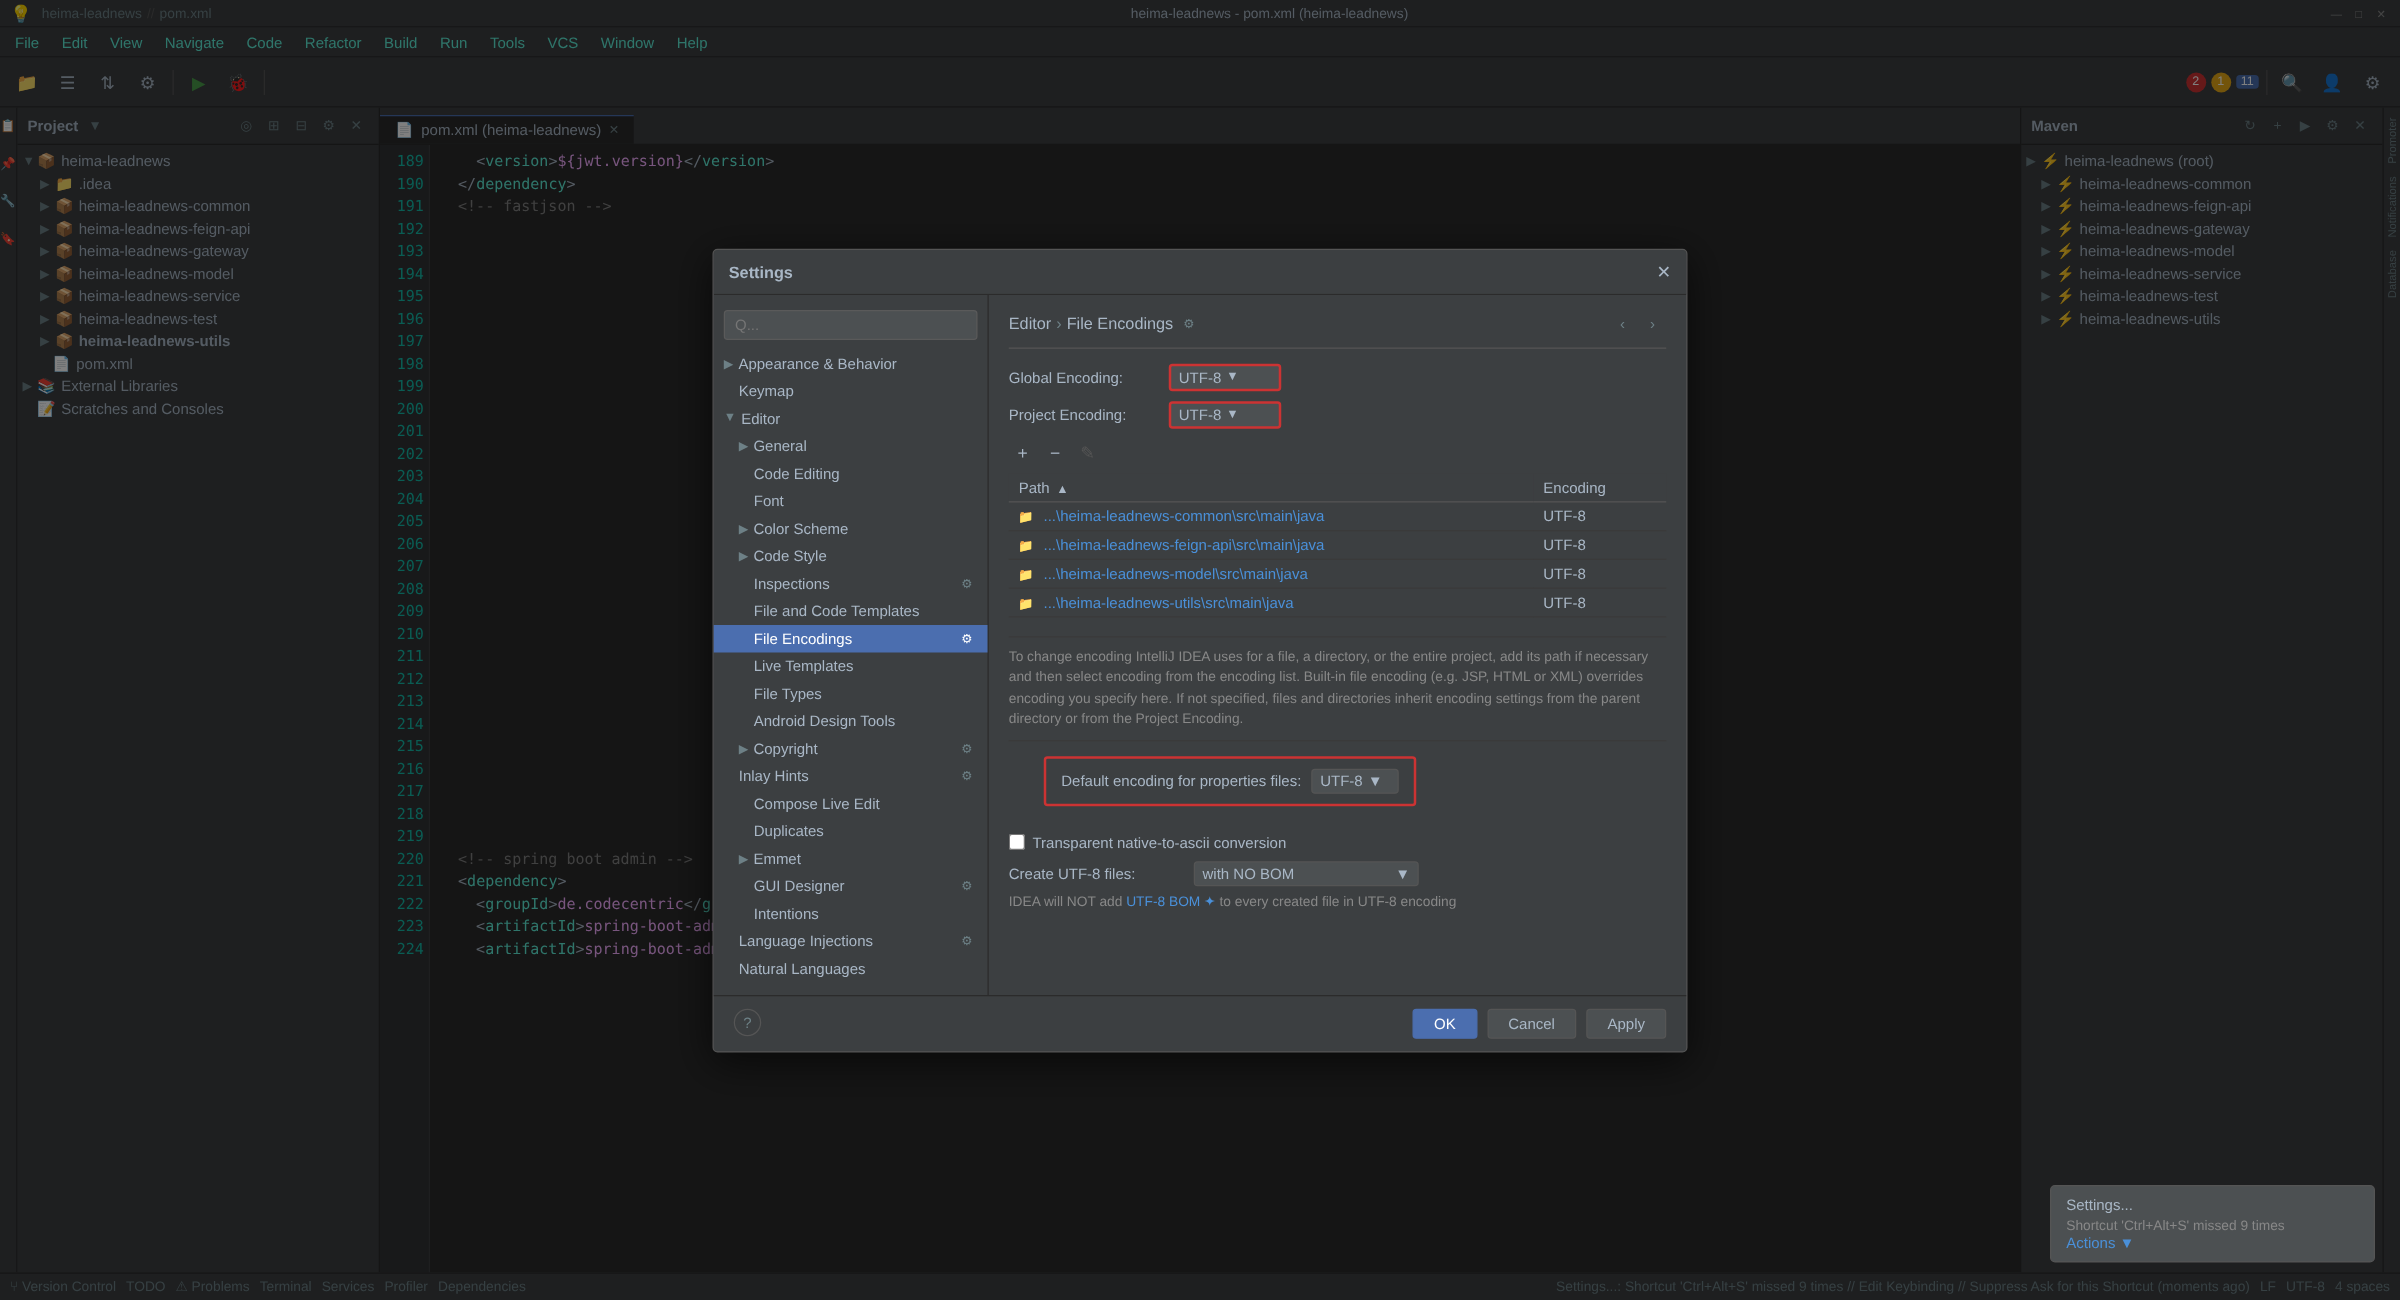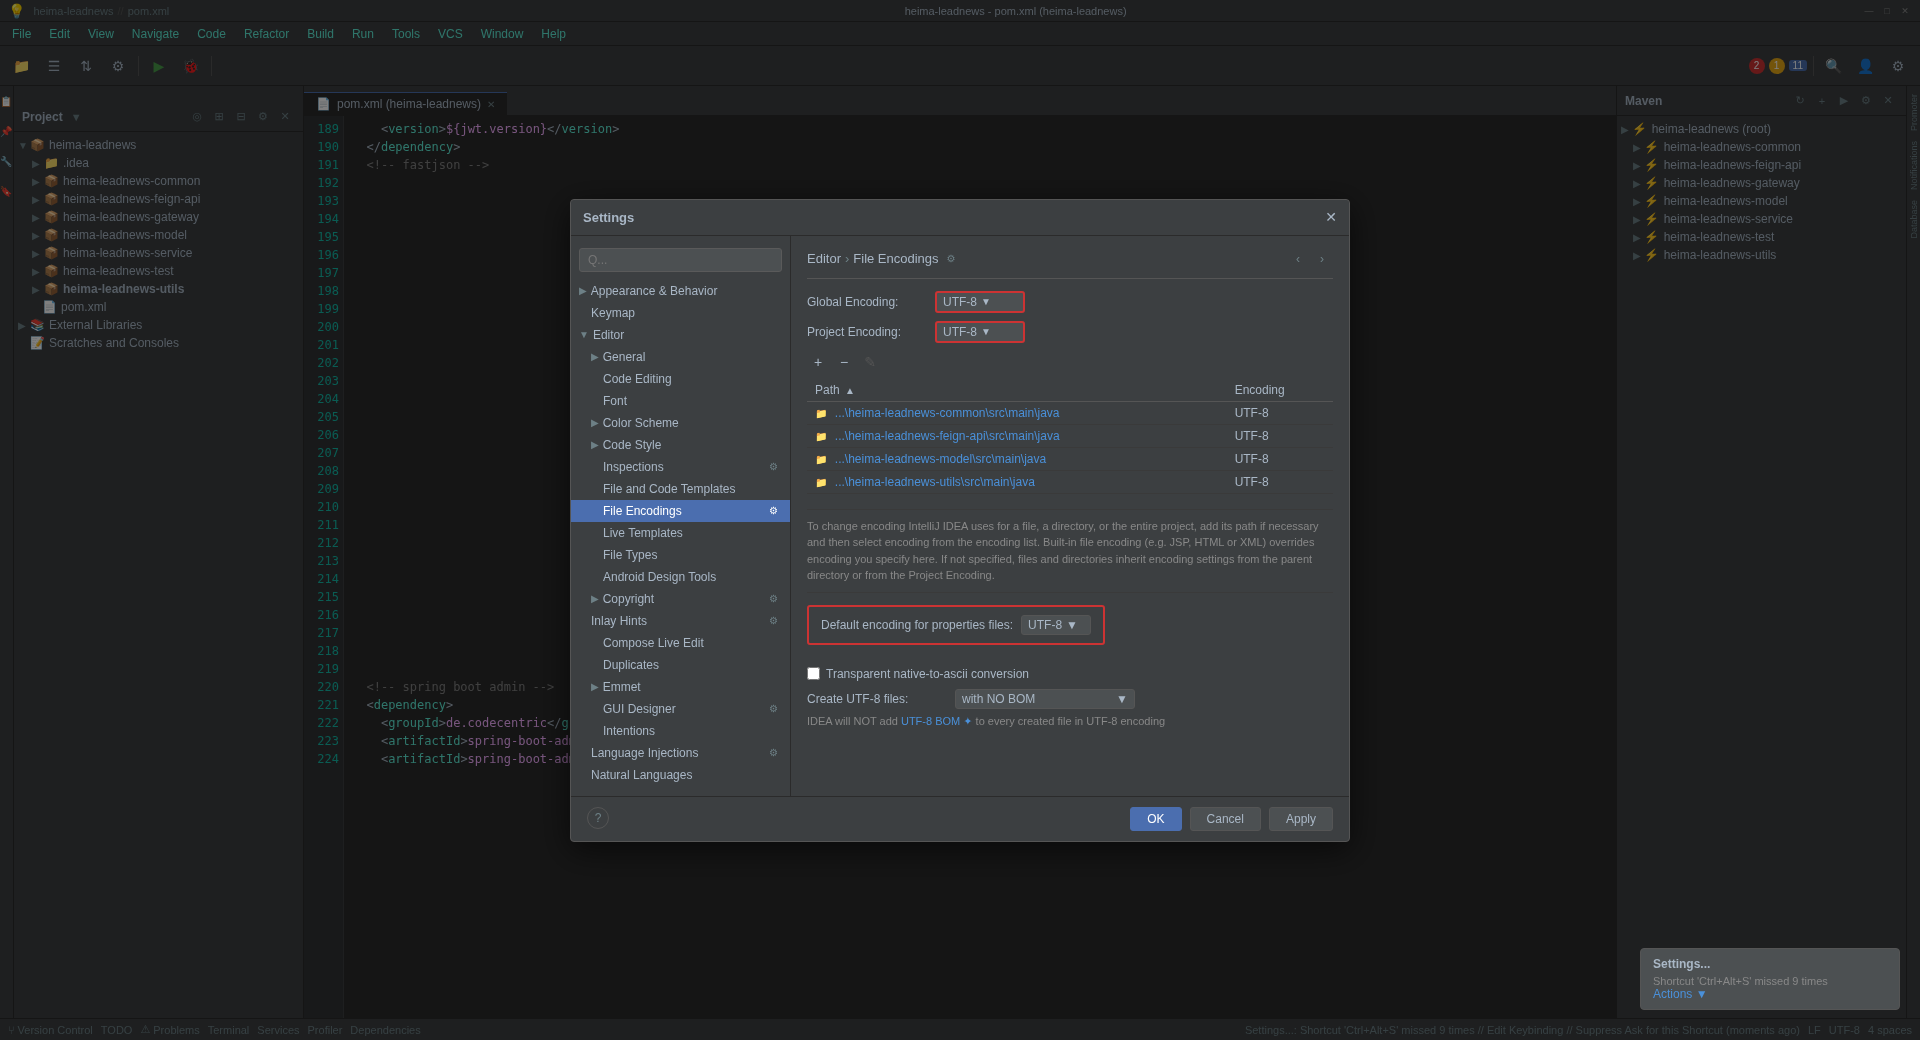--- a/index.html
+++ b/index.html
@@ -25,21 +25,21 @@
 
     
     .main-area { flex: 1; display: flex; overflow: hidden; }
 
     
     .left-sidebar { width: 14px; background: #3c3f41; display: flex; flex-direction: column; align-items: center; border-right: 1px solid #2b2b2b; }
     .sidebar-icon { width: 14px; height: 30px; display: flex; align-items: center; justify-content: center; font-size: 10px; color: #6d8086; cursor: pointer; }
 
     
     .project-panel { width: 290px; background: #3c3f41; border-right: 1px solid #2b2b2b; display: flex; flex-direction: column; }
-    .panel-header { height: 30px; display: flex; align-items: center; padding: 0 8px; border-bottom: 1px solid #2b2b2b; gap: 4px; margin-top: 16px; }
+    .panel-header { height: 30px; display: flex; align-items: center; padding: 0 8px; border-bottom: 1px solid #2b2b2b; gap: 4px; }
     .panel-tools { margin-left: auto; display: flex; gap: 2px; }
     .panel-tool-btn { width: 20px; height: 20px; display: flex; align-items: center; justify-content: center; color: #6d8086; cursor: pointer; font-size: 11px; border-radius: 2px; }
 
     
     .tree { flex: 1; overflow: auto; padding: 4px 0; }
     .tree-item { display: flex; align-items: center; padding: 2px 4px; cursor: pointer; }
     .tree-item .arrow { font-size: 10px; color: #6d8086; margin-right: 2px; width: 10px; }
     .tree-item .label { font-size: 12px; color: #a9b7c6; }
     .tree-folder .label { color: #a9b7c6; }
     .tree-file .label { color: #a9b7c6; }
@@ -116,21 +116,21 @@
     .path-table th { background: #3c3f41; color: #a9b7c6; padding: 4px 8px; text-align: left; border-bottom: 1px solid #555; font-weight: normal; }
     .path-table td { padding: 4px 8px; color: #a9b7c6; border-bottom: 1px solid #3a3a3a; }
     .path-icon { color: #4a90d9; margin-right: 4px; font-size: 10px; }
     .path-link { color: #4a90d9; }
     .sort-arrow { font-size: 10px; color: #a9b7c6; margin-left: 2px; }
 
     
     .info-text { font-size: 11px; color: #888; line-height: 1.5; margin-bottom: 12px; padding: 8px 0; border-top: 1px solid #3a3a3a; border-bottom: 1px solid #3a3a3a; }
 
     
-    .default-encoding-section { border: 2px solid #cc3333; border-radius: 3px; padding: 8px 12px; margin-bottom: 12px; display: inline-flex; align-items: center; gap: 8px; }
+    .default-encoding-section { border: 2px solid #cc3333; border-radius: 3px; padding: 8px 12px; margin-bottom: 12px; display: inline-flex; align-items: center; gap: 8px; margin-left: 28px; }
     .default-enc-label { font-size: 12px; color: #a9b7c6; }
     .default-enc-dropdown { display: flex; align-items: center; background: #4c5052; border: 1px solid #555; border-radius: 3px; padding: 2px 6px; cursor: pointer; color: #a9b7c6; font-size: 12px; gap: 4px; min-width: 70px; }
 
     
     .checkbox-row { display: flex; align-items: center; gap: 6px; margin-bottom: 8px; }
     .checkbox-row input[type=checkbox] { accent-color: #4b6eaf; }
     .checkbox-label { font-size: 12px; color: #a9b7c6; }
 
     
     .create-utf8-row { display: flex; align-items: center; gap: 8px; margin-bottom: 6px; }
@@ -143,21 +143,21 @@
 
     
     .dialog-buttons { display: flex; justify-content: flex-end; gap: 8px; padding: 10px 16px; border-top: 1px solid #2b2b2b; }
     .dialog-btn { padding: 4px 16px; border-radius: 3px; font-size: 12px; cursor: pointer; border: 1px solid #555; }
     .dialog-btn.primary { background: #4b6eaf; border-color: #4b6eaf; color: #fff; }
     .dialog-btn.secondary { background: #4c5052; color: #a9b7c6; }
     .dialog-help { width: 22px; height: 22px; border-radius: 50%; border: 1px solid #555; display: flex; align-items: center; justify-content: center; color: #6d8086; cursor: pointer; font-size: 12px; margin-right: auto; }
 
     
     .toast { position: fixed; bottom: 30px; right: 20px; background: #4c5052; border: 1px solid #555; border-radius: 4px; padding: 8px 12px; font-size: 12px; color: #a9b7c6; z-index: 200; width: 260px; }
-    .toast-title { font-weight: bold; color: #a9b7c6; margin-bottom: 4px; }
+    .toast-title { font-weight: normal; color: #a9b7c6; margin-bottom: 4px; }
     .toast-msg { font-size: 11px; color: #888; }
     .toast-link { color: #4a90d9; cursor: pointer; }
 
     
     .notif-strip { display: flex; align-items: center; gap: 4px; }
     .notif-badge { background: #cc3333; color: #fff; border-radius: 50%; width: 16px; height: 16px; font-size: 10px; display: flex; align-items: center; justify-content: center; }
     .notif-warn { background: #e6a817; color: #fff; border-radius: 50%; width: 16px; height: 16px; font-size: 10px; display: flex; align-items: center; justify-content: center; }
     .notif-info { background: #4b6eaf; color: #fff; border-radius: 3px; padding: 0 4px; font-size: 10px; }
   </style>
 </head>

